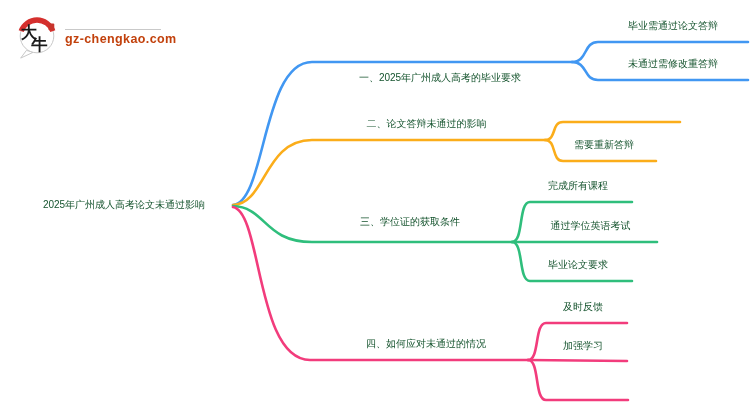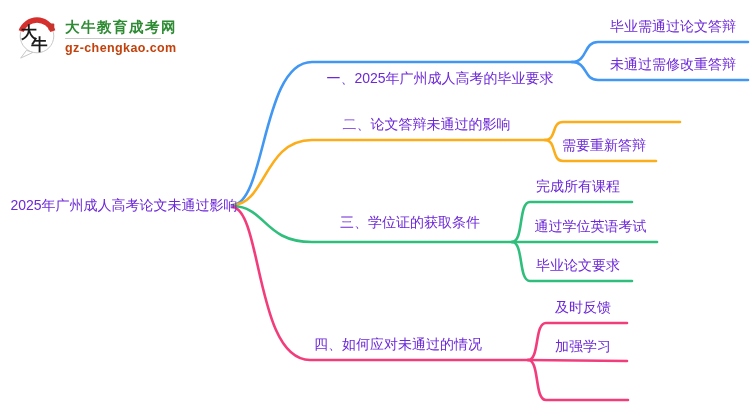--- a/index.html
+++ b/index.html
@@ -3,30 +3,30 @@
 <meta charset="utf-8">
 <style>
   html,body{margin:0;padding:0;background:#fff;}
   #stage{
     position:relative;width:750px;height:410px;background:#ffffff;overflow:hidden;
     font-family:"Liberation Sans","DejaVu Sans",sans-serif;
   }
   #wires{position:absolute;left:0;top:0;width:750px;height:410px;}
   #wires path{fill:none;stroke-width:2.6;stroke-linecap:round;}
   .label{
-    position:absolute;color:#6d28d9;font-size:14px;line-height:20px;
+    position:absolute;color:#14532d;font-size:10px;line-height:20px;
     text-align:center;white-space:nowrap;
   }
   
   .n-root{left:10px;top:195px;width:228px;}
   
   .n-b1{left:308px;top:36px;width:264px;margin-top:32px;}
   .n-b2{left:308px;top:114px;width:237px;}
   .n-b3{left:308px;top:212px;width:204px;}
-  .n-b4{left:288px;top:334px;width:220px;}
+  .n-b4{left:316px;top:334px;width:220px;}
   
   .n-b1c1{left:598px;top:16px;width:150px;}
   .n-b1c2{left:598px;top:54px;width:150px;}
   .n-b2c1{left:552px;top:96px;width:128px;}
   .n-b2c2{left:552px;top:135px;width:104px;}
   .n-b3c1{left:524px;top:176px;width:108px;}
   .n-b3c2{left:524px;top:216px;width:133px;text-align:center;}
   .n-b3c3{left:524px;top:255px;width:108px;}
   .n-b4c1{left:539px;top:297px;width:88px;}
   .n-b4c2{left:539px;top:336px;width:88px;}
@@ -67,21 +67,20 @@
   <div class="logo">
     <svg width="46" height="48" viewBox="0 0 46 50">
       <path d="M12,40 L6,48 L19,42 Z" fill="#ffffff" stroke="#c4c4c4" stroke-width="1"></path>
       <circle cx="23" cy="25" r="17.5" fill="#ffffff" stroke="#c4c4c4" stroke-width="1"></circle>
       <path d="M6.5,20 A17.5 17.5 0 0 1 39.5,20" fill="none" stroke="#d5302e" stroke-width="5.5"></path>
       <rect x="35" y="12" width="6" height="7" rx="1" fill="#c8342c"></rect>
       <text x="6" y="27" font-size="17" font-weight="bold" fill="#1b1b1b" font-family="'Liberation Serif','DejaVu Serif',serif">大</text>
       <text x="17" y="40" font-size="17" font-weight="bold" fill="#1b1b1b" font-family="'Liberation Serif','DejaVu Serif',serif">牛</text>
     </svg>
     <div class="logo-text">
-      <div class="logo-title">大牛教育成考网</div>
       <hr class="logo-divider">
       <div class="logo-url">gz-chengkao.com</div>
     </div>
   </div>
 
   <div class="label n-root">2025年广州成人高考论文未通过影响</div>
 
   <div class="label n-b1">一、2025年广州成人高考的毕业要求</div>
   <div class="label n-b2">二、论文答辩未通过的影响</div>
   <div class="label n-b3">三、学位证的获取条件</div>

